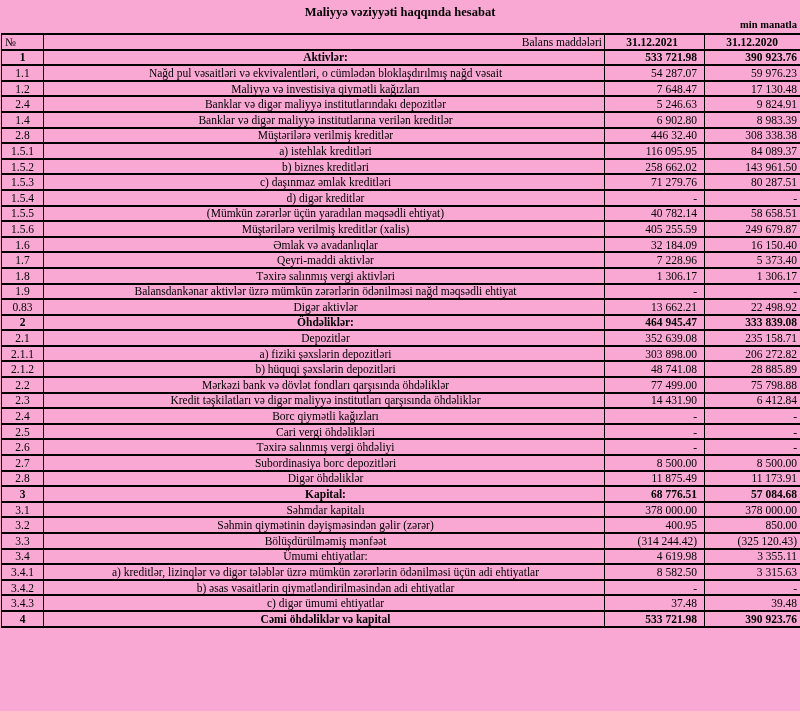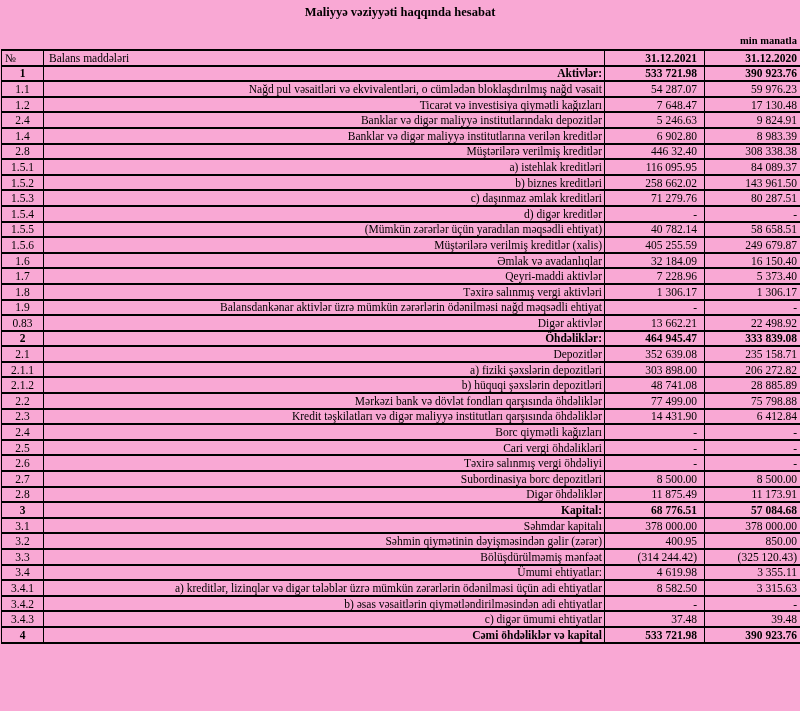--- a/index.html
+++ b/index.html
@@ -20,21 +20,21 @@
     font-size: 12.5px;
     font-weight: bold;
     text-align: center;
     margin: 5px 0 0 0;
     line-height: 14px;
   }
   .unit-note {
     font-size: 10.5px;
     font-weight: bold;
     text-align: right;
-    margin: 16px 3px 2px 0;
+    margin: 0 3px 2px 0;
     line-height: 12px;
   }
   table.balance-sheet {
     width: 798px;
     margin: 0 1px;
     border-collapse: collapse;
     table-layout: fixed;
   }
   table.balance-sheet th,
   table.balance-sheet td {
@@ -44,25 +44,25 @@
     border-right: 1px solid #000000;
     font-size: 11.5px;
     line-height: 12px;
     height: 15.6px;
     padding: 0 2px;
     box-sizing: border-box;
     overflow: hidden;
     white-space: nowrap;
   }
   .col-no    { width: 42px;  text-align: center; }
-  .col-label { width: 561px; text-align: right; padding-left: 5px !important; }
+  .col-label { width: 561px; text-align: center; padding-left: 5px !important; }
   .col-val   { width: 100px; text-align: right; padding-right: 7px !important; }
   thead th.col-no    { text-align: left; padding-left: 3px !important; font-weight: normal; }
-  thead th.col-label { text-align: left; font-weight: normal; }
-  thead th.col-val   { text-align: right; font-weight: bold; }
+  thead th.col-label { text-align: right; font-weight: normal; }
+  thead th.col-val   { text-align: center; font-weight: bold; }
   tr.bold td { font-weight: bold; }
 </style>
 </head>
 <body>
 
 <div class="page">
   <div class="page-title">Maliyyə vəziyyəti haqqında hesabat</div>
   <div class="unit-note">min manatla</div>
   <table class="balance-sheet">
     <thead>
@@ -81,21 +81,21 @@
           <td class="col-val">390 923.76</td>
         </tr>
         <tr>
           <td class="col-no">1.1</td>
           <td class="col-label">Nağd pul vəsaitləri və  ekvivalentləri, o cümlədən bloklaşdırılmış nağd vəsait</td>
           <td class="col-val">54 287.07</td>
           <td class="col-val">59 976.23</td>
         </tr>
         <tr>
           <td class="col-no">1.2</td>
-          <td class="col-label">Ticarət və investisiya qiymətli kağızları</td>
+          <td class="col-label">Maliyyə və investisiya qiymətli kağızları</td>
           <td class="col-val">7 648.47</td>
           <td class="col-val">17 130.48</td>
         </tr>
         <tr>
           <td class="col-no">2.4</td>
           <td class="col-label">Banklar və digər maliyyə institutlarındakı depozitlər</td>
           <td class="col-val">5 246.63</td>
           <td class="col-val">9 824.91</td>
         </tr>
         <tr>

